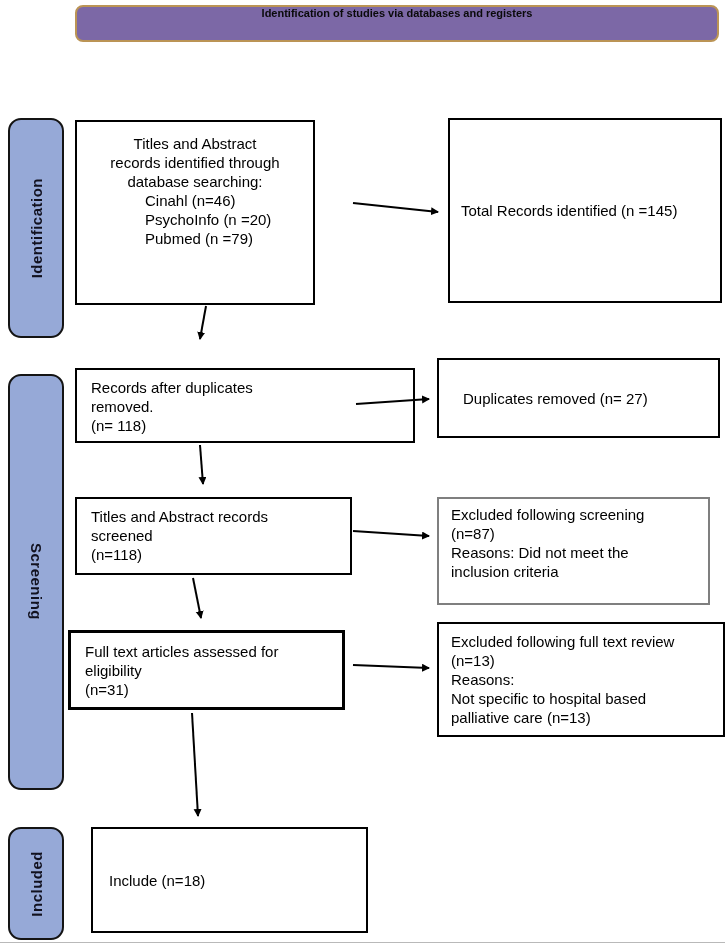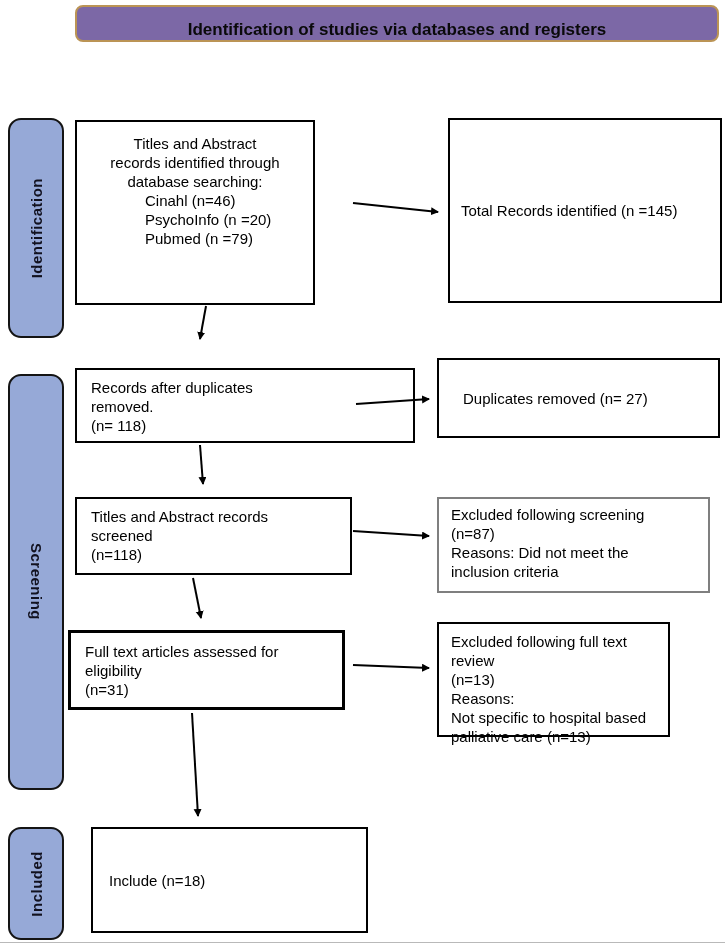--- a/index.html
+++ b/index.html
@@ -4,22 +4,22 @@
 <style>
   html,body{margin:0;padding:0;}
   body{
     width:725px;height:943px;position:relative;background:#ffffff;
     font-family:"Liberation Sans", sans-serif;color:#000;
     overflow:hidden;
   }
   .banner{
     position:absolute;left:75px;top:5px;width:640px;height:33px;
     background:#7c68a6;border:2px solid #bb9455;border-radius:8px;
-    display:flex;align-items:flex-end;justify-content:center;
-    font-size:17px;font-weight:bold;color:#0a0a0a;
+    display:flex;align-items:flex-start;justify-content:center;
+    font-size:11px;font-weight:bold;color:#0a0a0a;
   }
   .side{
     position:absolute;left:8px;width:52px;
     background:#96a9d7;border:2px solid #141414;border-radius:13px;
     display:flex;align-items:center;justify-content:center;
     font-size:15px;font-weight:bold;color:#11111f;
   }
   .side .vtext{
     writing-mode:vertical-rl;transform:rotate(180deg);
     letter-spacing:0.5px;white-space:nowrap;
@@ -32,23 +32,23 @@
     position:absolute;background:#ffffff;border:2px solid #000;
     font-size:15px;line-height:19px;box-sizing:border-box;
   }
   .box-identified{left:75px;top:120px;width:240px;height:185px;padding-top:12px;}
   .box-identified .line{text-align:center;}
   .box-identified .line:nth-child(n+4){text-align:left;padding-left:68px;}
   .box-total{left:448px;top:118px;width:274px;height:185px;display:flex;align-items:center;padding-left:11px;}
   .box-dedup{left:75px;top:368px;width:340px;height:75px;padding:8px 10px 0 14px;}
   .box-dup-removed{left:437px;top:358px;width:283px;height:80px;display:flex;align-items:center;padding-left:24px;}
   .box-screened{left:75px;top:497px;width:277px;height:78px;padding:8px 10px 0 14px;}
-  .box-excl-screen{left:437px;top:497px;width:273px;height:96px;border:2px solid #7f7f7f;padding:6px 10px 0 12px;}
+  .box-excl-screen{left:437px;top:497px;width:273px;height:108px;border:2px solid #7f7f7f;padding:6px 10px 0 12px;}
   .box-fulltext{left:68px;top:630px;width:277px;height:80px;border:3px solid #000;padding:9px 10px 0 14px;}
-  .box-excl-full{left:437px;top:622px;width:233px;height:115px;padding:8px 10px 0 12px;}
+  .box-excl-full{left:437px;top:622px;width:288px;height:115px;padding:8px 10px 0 12px;}
   .box-include{left:91px;top:827px;width:277px;height:106px;display:flex;align-items:center;padding-left:16px;}
   .arrows{position:absolute;left:0;top:0;width:725px;height:943px;pointer-events:none;}
   .bottom-rule{position:absolute;left:0;bottom:0;width:725px;height:0;border-top:1px solid #b9b9b9;}
 </style>
 </head>
 <body>
 
 <div class="banner">
   <span>Identification of studies via databases and registers</span>
 </div>

